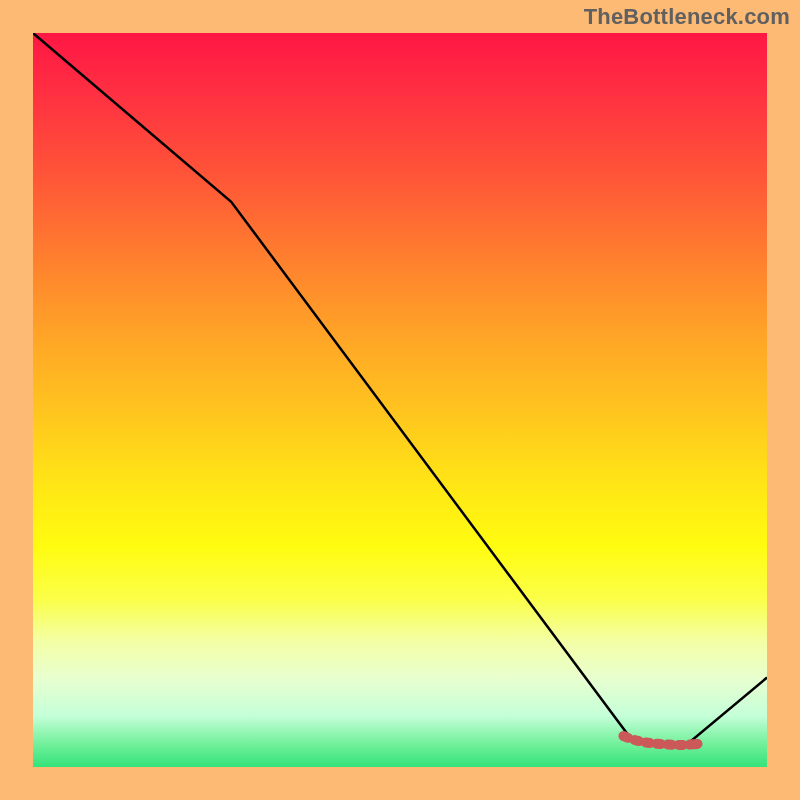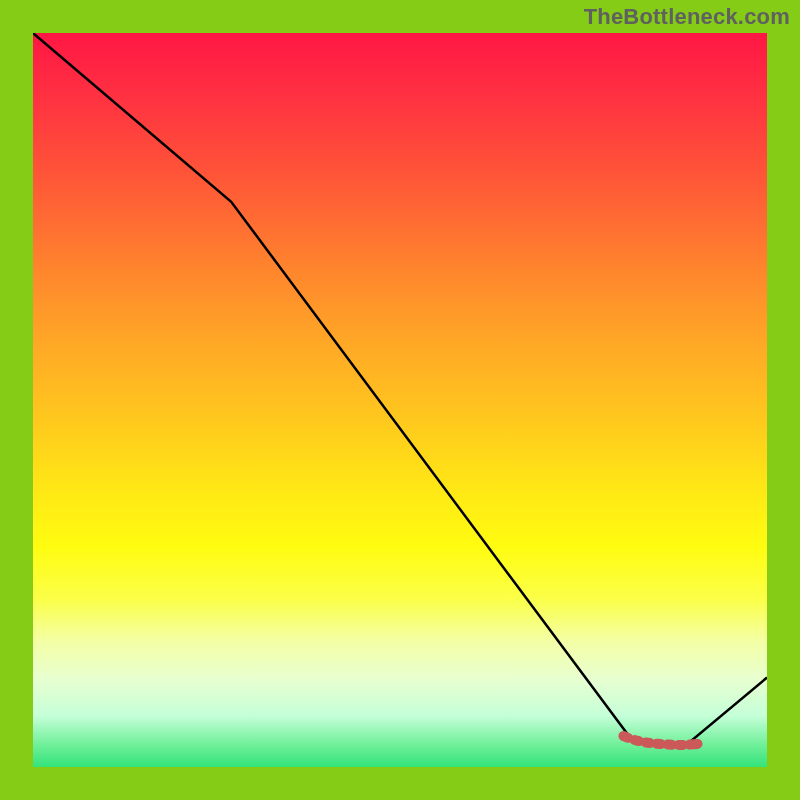--- a/index.html
+++ b/index.html
@@ -7,21 +7,21 @@
     padding: 0;
     width: 800px;
     height: 800px;
     background: #000;
     overflow: hidden;
   }
   .container {
     position: relative;
     width: 800px;
     height: 800px;
-    background: #84cc16;
+    background: #fdba74;
   }
   .watermark {
     position: absolute;
     top: 4px;
     right: 10px;
     font-family: Arial, Helvetica, sans-serif;
     font-size: 22px;
     font-weight: bold;
     color: #606060;
     letter-spacing: 0.2px;

